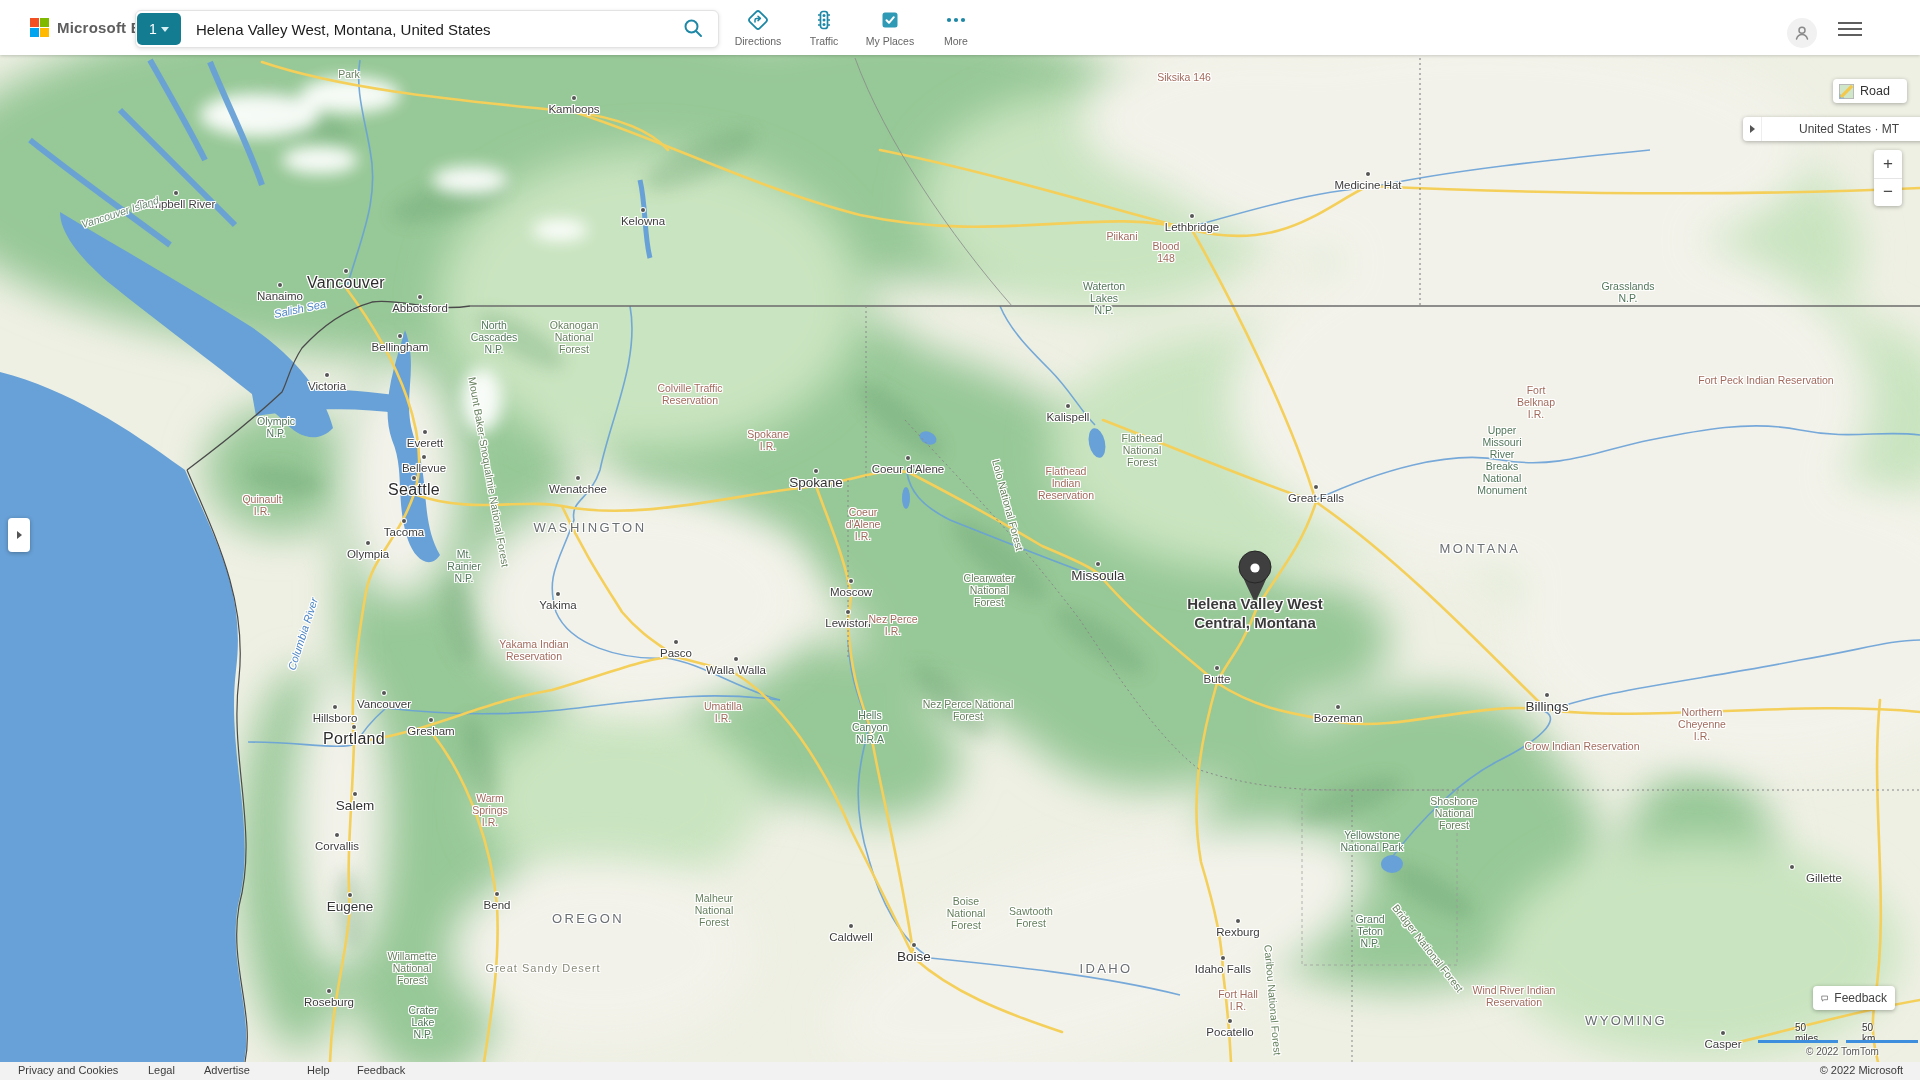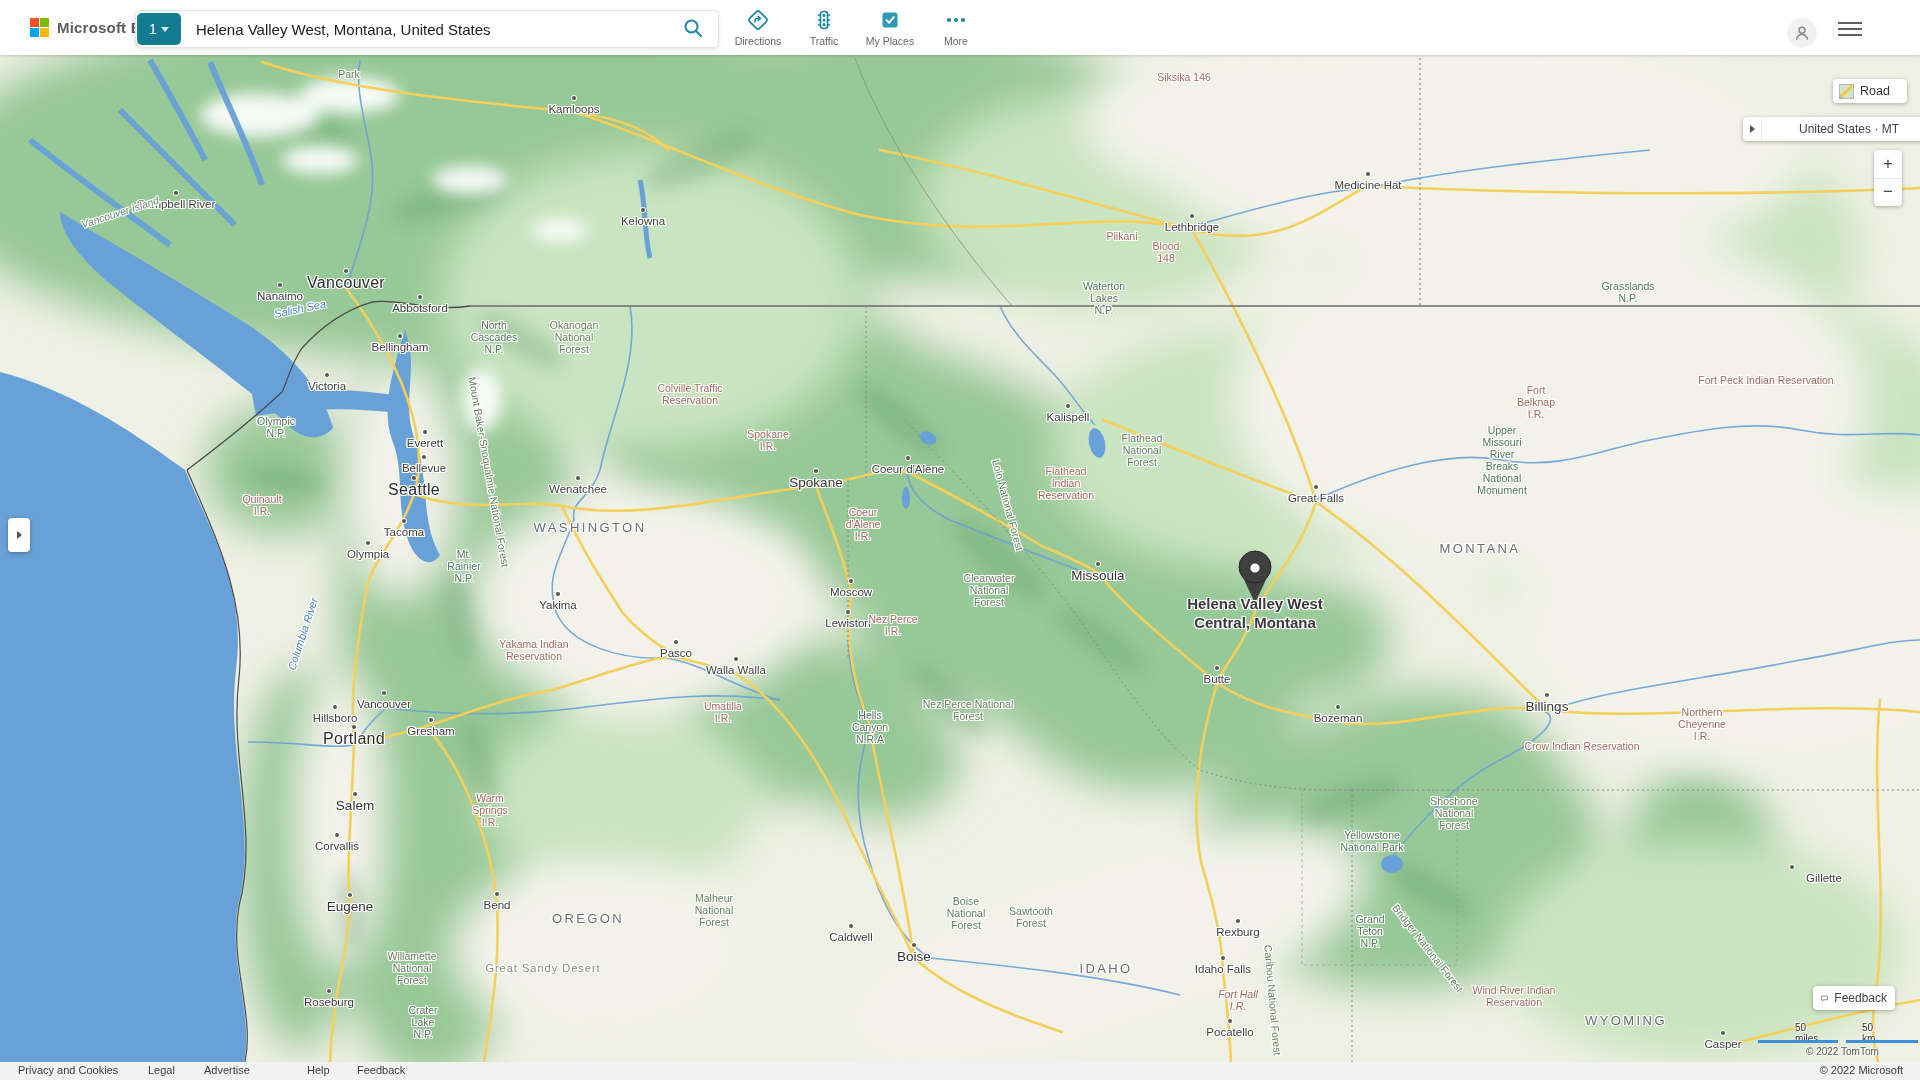--- a/index.html
+++ b/index.html
@@ -441,21 +441,21 @@
       <div class="lbl state" style="left: 1106px; top: 969px; transform: translate(-50%, -50%);">IDAHO</div>
       <div class="lbl town" style="left: 1238px; top: 933px; transform: translate(-50%, -50%);">Rexburg</div>
       <span class="dot" style="left: 1236px; top: 919px;"></span>
       <div class="lbl town" style="left: 1223px; top: 970px; transform: translate(-50%, -50%);">Idaho Falls</div>
       <span class="dot" style="left: 1221px; top: 956px;"></span>
       <div class="lbl park" style="left: 1370px; top: 931px; transform: translate(-50%, -50%);">Grand
 Teton
 N.P.</div>
       <div class="lbl forest" style="left: 1273px; top: 1000px; transform: translate(-50%, -50%) rotate(85deg);">Caribou National Forest</div>
       <div class="lbl forest" style="left: 1428px; top: 948px; transform: translate(-50%, -50%) rotate(52deg);">Bridger National Forest</div>
-      <div class="lbl res" style="left: 1238px; top: 1000px; transform: translate(-50%, -50%); font-style: italic;">Fort Hall
+      <div class="lbl res" style="left: 1238px; top: 1000px; transform: translate(-50%, -50%);">Fort Hall
 I.R.</div>
       <div class="lbl town" style="left: 1230px; top: 1033px; transform: translate(-50%, -50%);">Pocatello</div>
       <span class="dot" style="left: 1228px; top: 1019px;"></span>
       <div class="lbl res" style="left: 1514px; top: 996px; transform: translate(-50%, -50%);">Wind River Indian
 Reservation</div>
       <div class="lbl state" style="left: 1626px; top: 1021px; transform: translate(-50%, -50%);">WYOMING</div>
       <div class="lbl town" style="left: 1723px; top: 1045px; transform: translate(-50%, -50%);">Casper</div>
       <span class="dot" style="left: 1721px; top: 1031px;"></span>
       <div class="lbl town" style="left: 1824px; top: 879px; transform: translate(-50%, -50%);">Gillette</div>
       <span class="dot" style="left: 1790px; top: 865px;"></span>

